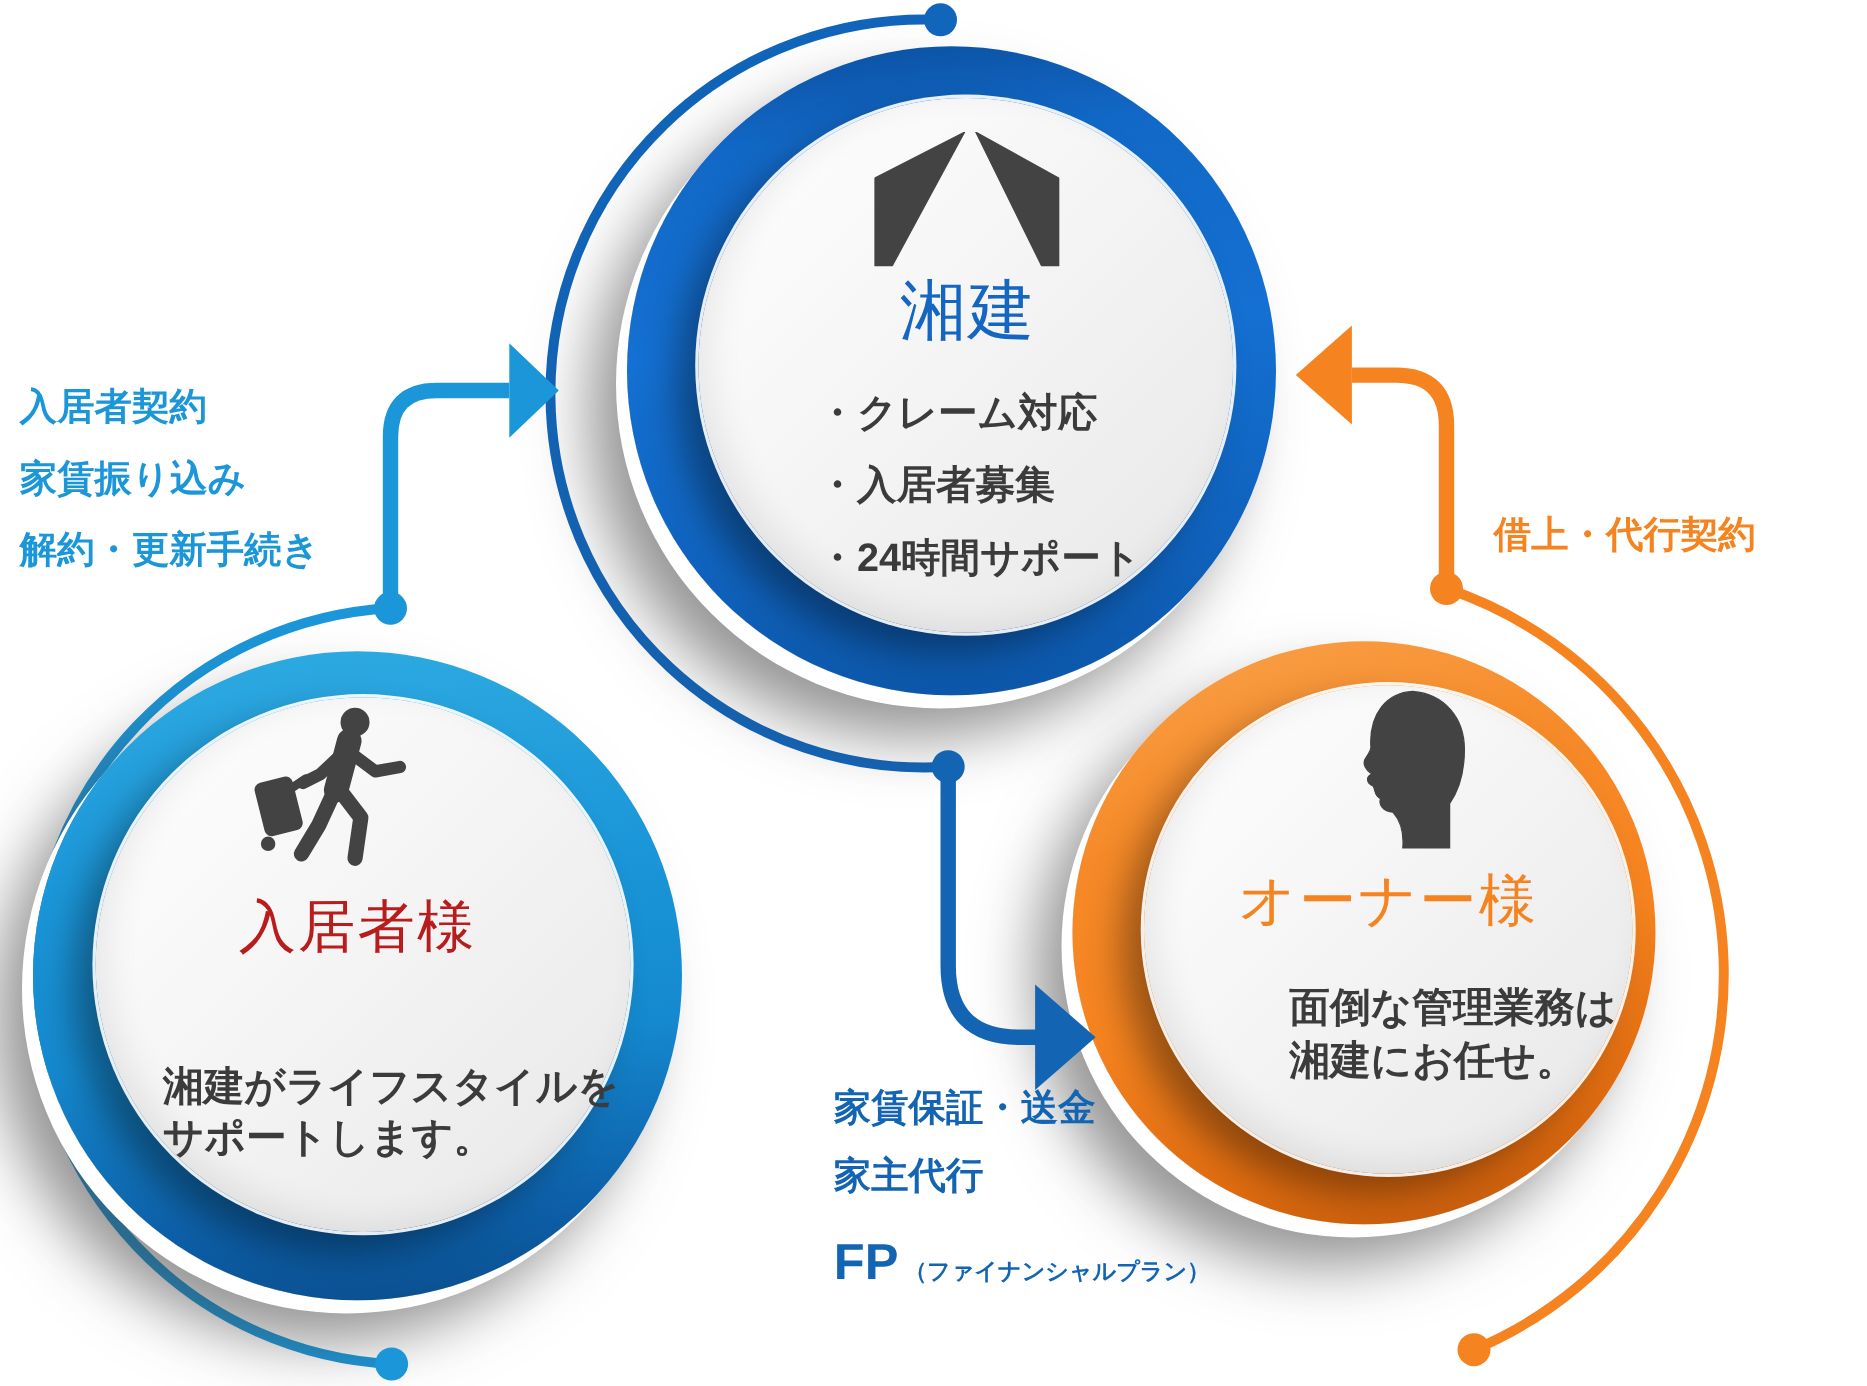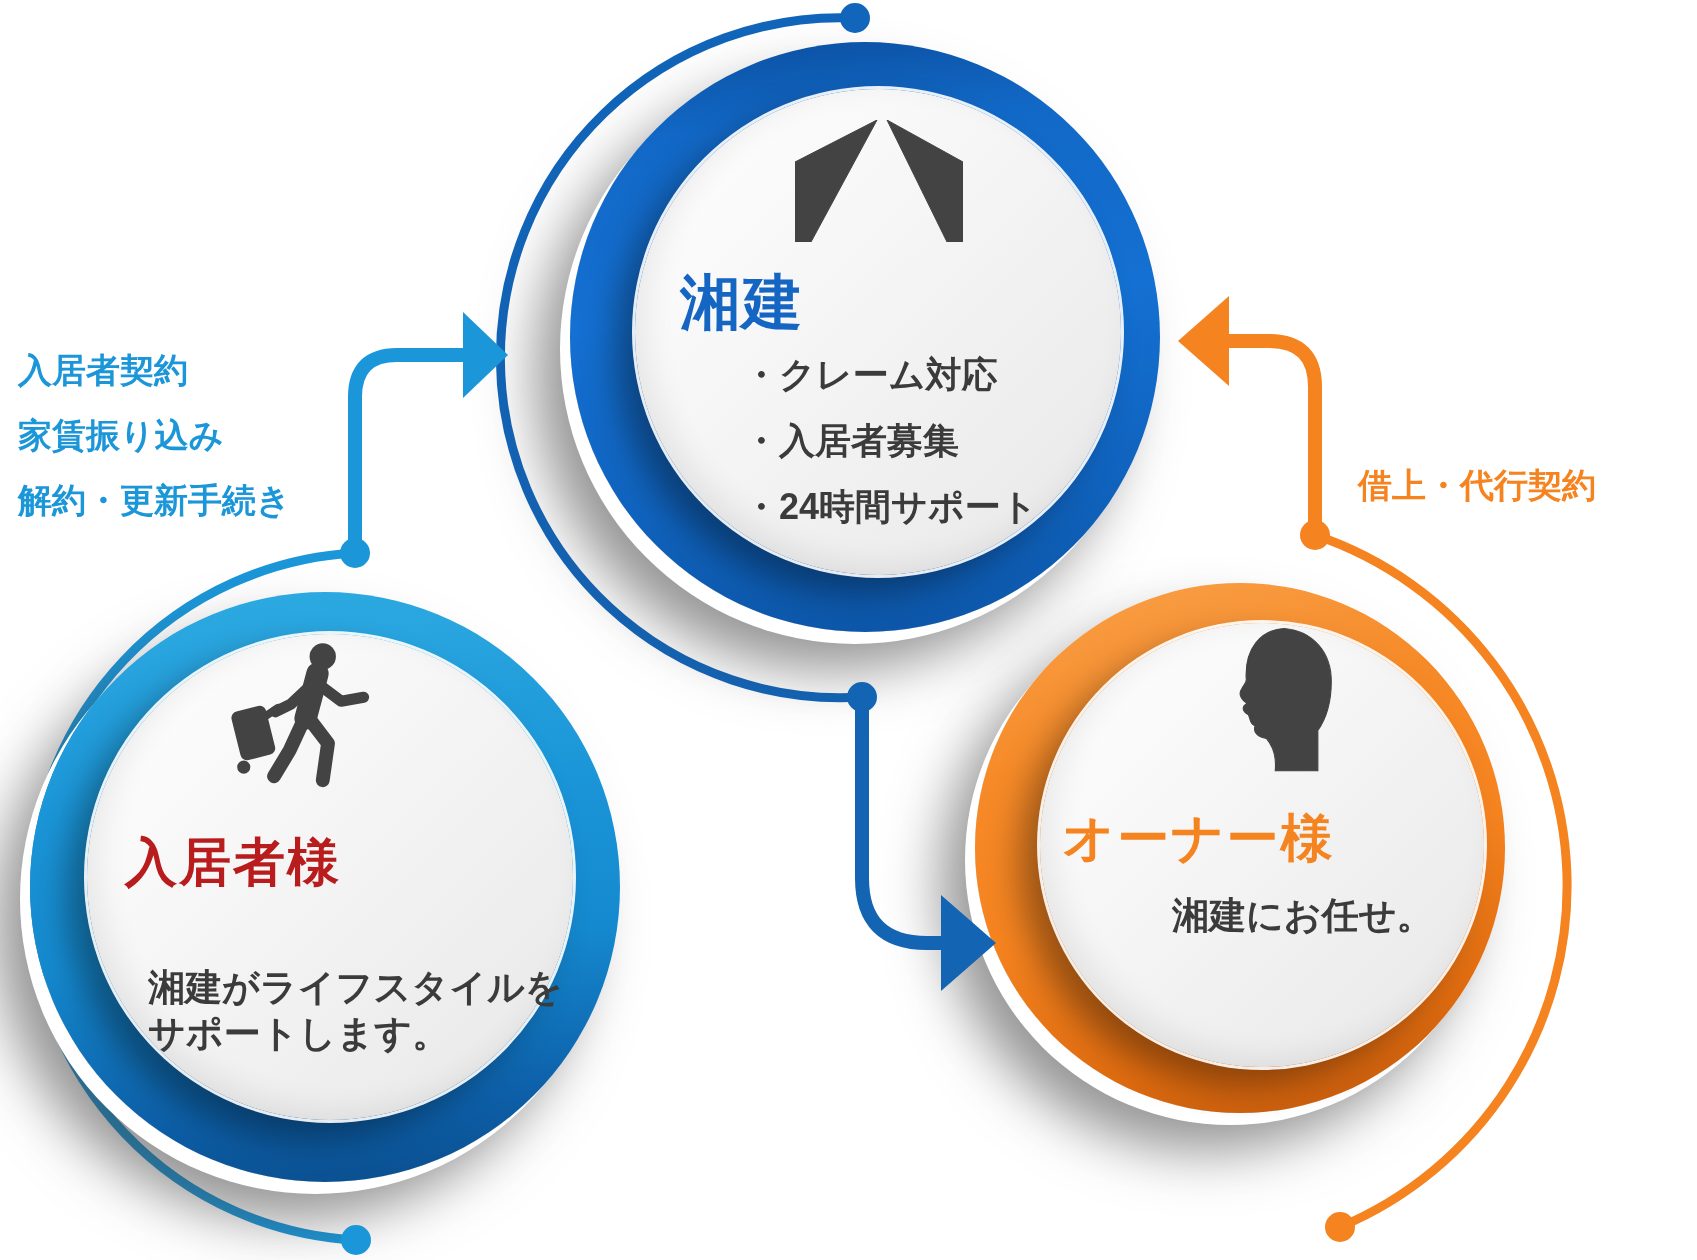--- a/index.html
+++ b/index.html
@@ -31,21 +31,21 @@
     position:absolute; border-radius:50%;
     background:linear-gradient(135deg,#ffffff 0%,#f6f6f6 40%,#e7e7e7 100%);
     box-shadow:0 0 0 3px rgba(255,255,255,.9), -20px 18px 34px rgba(0,0,0,.38),
                inset 12px -8px 30px rgba(0,0,0,.07);
   }
   .disc-shoken { left:65px; top:47px; width:486px; height:486px; }
   .disc-tenant { left:57px; top:42px; width:486px; height:486px; }
   .disc-owner  { left:65px; top:40px; width:444px; height:444px; }
 
   .abs { position:absolute; z-index:3; }
-  .title { font-weight:700; letter-spacing:2px;margin-top:20px; }
+  .title { text-align:center; font-weight:400; letter-spacing:2px; }
   .title-shoken { left:680px; top:243px; width:400px; font-size:60px; color:#1566c2; }
   .title-tenant { left:125px; top:808px; width:400px; font-size:52px; color:#b91c1c; }
   .title-owner  { left:1062px; top:784px; width:400px; font-size:52px; color:#f5831f; }
 
   .bullets { left:703px; top:342px; font-size:36px; font-weight:700; color:#3b3b3b; line-height:66px;margin-left:40px; }
   .desc { font-size:37px; font-weight:700; color:#3b3b3b; }
   .desc-tenant { left:148px; top:918px; line-height:46px;margin-top:47px; }
   .desc-owner  { left:1172px; top:892px; line-height:48px; }
 
   .sidelabel { font-weight:700; font-size:34px; }
@@ -114,20 +114,21 @@
     <div>サポートします。</div>
   </div>
 
   <svg class="abs icon-head" viewBox="0 0 100 130">
     <path class="dkicon" stroke="none" d="M52,3 C78,5 94,25 94,50 C94,70 89,84 82,94 L82,130 L44,130
       C45,118 43,109 36,101 C28,100 24,95 26,90 C21,88 22,84 20,80 C14,77 14,72 19,70
       C13,66 11,61 14,57 C16,53 19,51 18,47 C17,21 31,4 52,3 Z"></path>
   </svg>
   <div class="abs title title-owner">オーナー様</div>
   <div class="abs desc desc-owner">
+    <div>面倒な管理業務は</div>
     <div>湘建にお任せ。</div>
   </div>
 
   <svg id="arrows-layer" class="layer" viewBox="0 0 1697 1260">
     <g>
       <path d="M 355,553 L 355,397 Q 355,355 397,355 L 463,355" fill="none" stroke="#1b96d8" stroke-width="14"></path>
       <polygon points="463,312 508,355 463,398" fill="#1b96d8"></polygon>
       <circle cx="355" cy="553" r="15" fill="#1b96d8"></circle>
     </g>
     <g>
@@ -144,14 +145,21 @@
     <circle cx="356" cy="1240" r="15" fill="#1b96d8"></circle>
     <circle cx="1340" cy="1227" r="15" fill="#f5831f"></circle>
   </svg>
 
   <div class="abs sidelabel label-tenant">
     <div>入居者契約</div>
     <div>家賃振り込み</div>
     <div>解約・更新手続き</div>
   </div>
   <div class="abs sidelabel label-owner">借上・代行契約</div>
+  <div class="abs sidelabel label-deep">
+    <div>家賃保証・送金</div>
+    <div>家主代行</div>
+    <div class="fp-line">
+      <span class="fp">FP</span><span class="fp-note">（ファイナンシャルプラン）</span>
+    </div>
+  </div>
 
 </div>
 
 </body></html>

